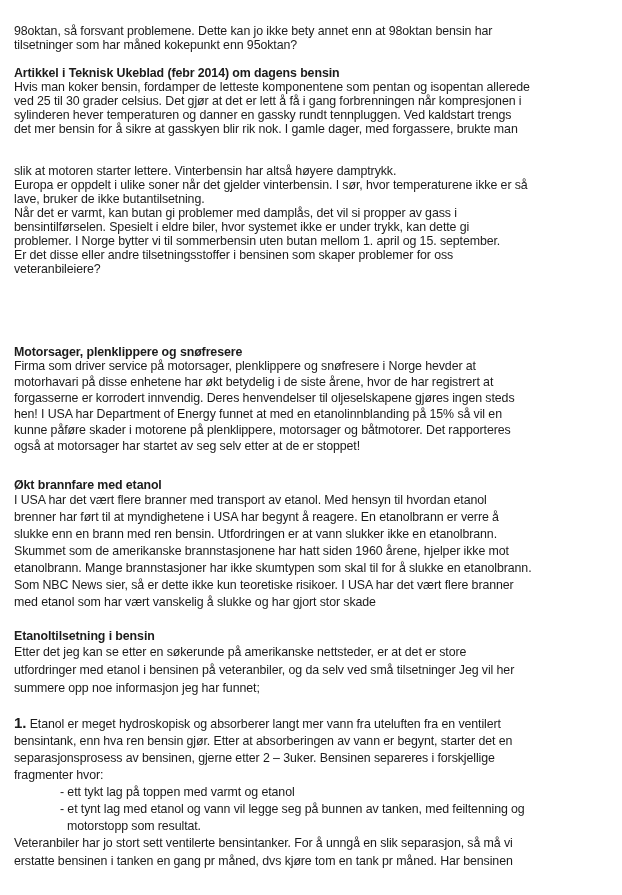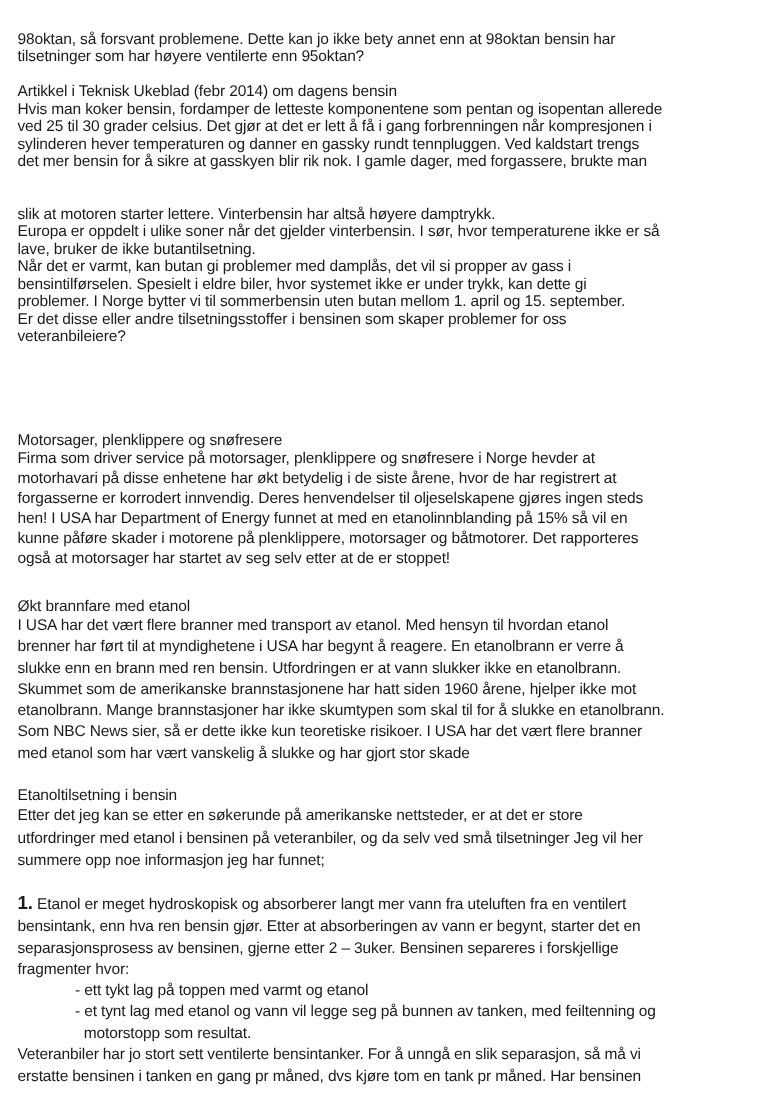--- a/index.html
+++ b/index.html
@@ -3,32 +3,32 @@
   <meta charset="utf-8">
   <style>
     html, body { margin: 0; padding: 0; background: #ffffff; }
     body { width: 622px; height: 895px; overflow: hidden; position: relative; }
     .page {
       position: absolute; left: 0; top: 0; width: 622px; height: 895px;
       font-family: "Liberation Sans", sans-serif;
       font-size: 12.4px; color: #1b1b1b; letter-spacing: -0.1px; margin-top: 11px;
     }
     .ln { position: absolute; left: 14px; white-space: nowrap; line-height: 14px; }
-    .b { font-weight: normal; }
+    .b { font-weight: bold; }
     .ind { left: 60px; }
     .ind2 { left: 67px; }
     .num { font-weight: bold; font-size: 15px; }
   </style>
 </head>
 <body>
 
 <div class="page">
 
   <div class="ln" style="top:13px">98oktan, så forsvant problemene. Dette kan jo ikke bety annet enn at 98oktan bensin har</div>
-  <div class="ln" style="top:27px">tilsetninger som har høyere ventilerte enn 95oktan?</div>
+  <div class="ln" style="top:27px">tilsetninger som har måned kokepunkt enn 95oktan?</div>
 
   <div class="ln b" style="top:55px">Artikkel i Teknisk Ukeblad (febr 2014) om dagens bensin</div>
   <div class="ln" style="top:69px">Hvis man koker bensin, fordamper de letteste komponentene som pentan og isopentan allerede</div>
   <div class="ln" style="top:83px">ved 25 til 30 grader celsius. Det gjør at det er lett å få i gang forbrenningen når kompresjonen i</div>
   <div class="ln" style="top:97px">sylinderen hever temperaturen og danner en gassky rundt tennpluggen. Ved kaldstart trengs</div>
   <div class="ln" style="top:111px">det mer bensin for å sikre at gasskyen blir rik nok. I gamle dager, med forgassere, brukte man</div>
   <div class="ln" style="top:153px">slik at motoren starter lettere. Vinterbensin har altså høyere damptrykk.</div>
   <div class="ln" style="top:167px">Europa er oppdelt i ulike soner når det gjelder vinterbensin. I sør, hvor temperaturene ikke er så</div>
   <div class="ln" style="top:181px">lave, bruker de ikke butantilsetning.</div>
   <div class="ln" style="top:195px">Når det er varmt, kan butan gi problemer med damplås, det vil si propper av gass i</div>

